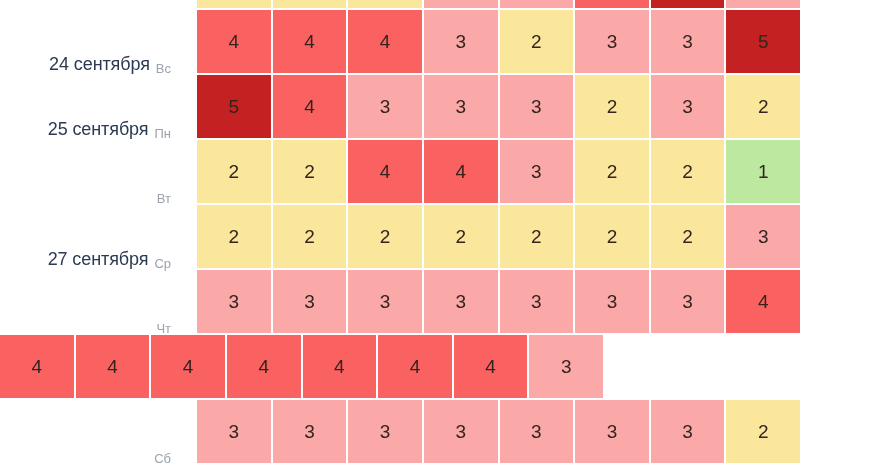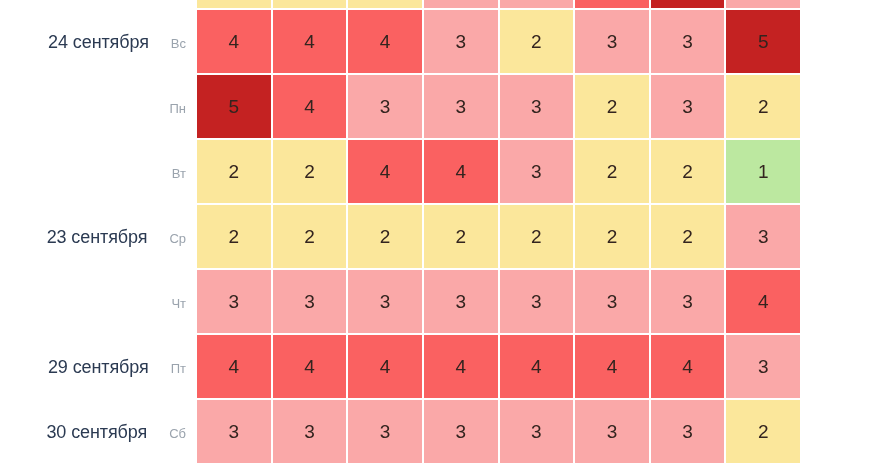--- a/index.html
+++ b/index.html
@@ -48,25 +48,25 @@
   .hm-row {
     display: flex;
     align-items: stretch;
     height: 65px;
     margin-bottom: 0px;
   }
 
   .row-label {
     width: 197px;
     box-sizing: border-box;
-    padding-right: 11px;
-    display: flex;
-    align-items: center;
+    padding-right: 26px;
+    display: flex;
+    align-items: flex-end;
     justify-content: flex-end;
-    gap: 22px;
+    gap: 6px;
     white-space: nowrap;
     background: #ffffff;
   }
 
   .label-date {
     font-size: 18px;
     color: #2b3a52;
     letter-spacing: -0.1px;
   }
 
@@ -127,20 +127,21 @@
           <div class="hm-cell" style="background: rgb(250, 97, 97); color: rgb(51, 36, 31);">4</div>
           <div class="hm-cell" style="background: rgb(250, 168, 168); color: rgb(51, 36, 31);">3</div>
           <div class="hm-cell" style="background: rgb(251, 231, 155); color: rgb(51, 36, 31);">2</div>
           <div class="hm-cell" style="background: rgb(250, 168, 168); color: rgb(51, 36, 31);">3</div>
           <div class="hm-cell" style="background: rgb(250, 168, 168); color: rgb(51, 36, 31);">3</div>
           <div class="hm-cell" style="background: rgb(196, 34, 34); color: rgb(51, 36, 31);">5</div>
         </div>
       </div>
       <div class="hm-row">
         <div class="row-label">
+          <span class="label-date">25 сентября</span>
           <span class="label-dow">Пн</span>
         </div>
         <div class="row-cells">
           <div class="hm-cell" style="background: rgb(196, 34, 34); color: rgb(51, 36, 31);">5</div>
           <div class="hm-cell" style="background: rgb(250, 97, 97); color: rgb(51, 36, 31);">4</div>
           <div class="hm-cell" style="background: rgb(250, 168, 168); color: rgb(51, 36, 31);">3</div>
           <div class="hm-cell" style="background: rgb(250, 168, 168); color: rgb(51, 36, 31);">3</div>
           <div class="hm-cell" style="background: rgb(250, 168, 168); color: rgb(51, 36, 31);">3</div>
           <div class="hm-cell" style="background: rgb(251, 231, 155); color: rgb(51, 36, 31);">2</div>
           <div class="hm-cell" style="background: rgb(250, 168, 168); color: rgb(51, 36, 31);">3</div>
@@ -157,21 +158,21 @@
           <div class="hm-cell" style="background: rgb(250, 97, 97); color: rgb(51, 36, 31);">4</div>
           <div class="hm-cell" style="background: rgb(250, 97, 97); color: rgb(51, 36, 31);">4</div>
           <div class="hm-cell" style="background: rgb(250, 168, 168); color: rgb(51, 36, 31);">3</div>
           <div class="hm-cell" style="background: rgb(251, 231, 155); color: rgb(51, 36, 31);">2</div>
           <div class="hm-cell" style="background: rgb(251, 231, 155); color: rgb(51, 36, 31);">2</div>
           <div class="hm-cell" style="background: rgb(188, 232, 160); color: rgb(51, 36, 31);">1</div>
         </div>
       </div>
       <div class="hm-row">
         <div class="row-label">
-          <span class="label-date">23 сентября</span>
+          <span class="label-date">27 сентября</span>
           <span class="label-dow">Ср</span>
         </div>
         <div class="row-cells">
           <div class="hm-cell" style="background: rgb(251, 231, 155); color: rgb(51, 36, 31);">2</div>
           <div class="hm-cell" style="background: rgb(251, 231, 155); color: rgb(51, 36, 31);">2</div>
           <div class="hm-cell" style="background: rgb(251, 231, 155); color: rgb(51, 36, 31);">2</div>
           <div class="hm-cell" style="background: rgb(251, 231, 155); color: rgb(51, 36, 31);">2</div>
           <div class="hm-cell" style="background: rgb(251, 231, 155); color: rgb(51, 36, 31);">2</div>
           <div class="hm-cell" style="background: rgb(251, 231, 155); color: rgb(51, 36, 31);">2</div>
           <div class="hm-cell" style="background: rgb(251, 231, 155); color: rgb(51, 36, 31);">2</div>
@@ -187,38 +188,33 @@
           <div class="hm-cell" style="background: rgb(250, 168, 168); color: rgb(51, 36, 31);">3</div>
           <div class="hm-cell" style="background: rgb(250, 168, 168); color: rgb(51, 36, 31);">3</div>
           <div class="hm-cell" style="background: rgb(250, 168, 168); color: rgb(51, 36, 31);">3</div>
           <div class="hm-cell" style="background: rgb(250, 168, 168); color: rgb(51, 36, 31);">3</div>
           <div class="hm-cell" style="background: rgb(250, 168, 168); color: rgb(51, 36, 31);">3</div>
           <div class="hm-cell" style="background: rgb(250, 168, 168); color: rgb(51, 36, 31);">3</div>
           <div class="hm-cell" style="background: rgb(250, 97, 97); color: rgb(51, 36, 31);">4</div>
         </div>
       </div>
       <div class="hm-row">
-        <div class="row-label">
-          <span class="label-date">29 сентября</span>
-          <span class="label-dow">Пт</span>
-        </div>
-        <div class="row-cells">
-          <div class="hm-cell" style="background: rgb(250, 97, 97); color: rgb(51, 36, 31);">4</div>
-          <div class="hm-cell" style="background: rgb(250, 97, 97); color: rgb(51, 36, 31);">4</div>
-          <div class="hm-cell" style="background: rgb(250, 97, 97); color: rgb(51, 36, 31);">4</div>
-          <div class="hm-cell" style="background: rgb(250, 97, 97); color: rgb(51, 36, 31);">4</div>
-          <div class="hm-cell" style="background: rgb(250, 97, 97); color: rgb(51, 36, 31);">4</div>
-          <div class="hm-cell" style="background: rgb(250, 97, 97); color: rgb(51, 36, 31);">4</div>
-          <div class="hm-cell" style="background: rgb(250, 97, 97); color: rgb(51, 36, 31);">4</div>
-          <div class="hm-cell" style="background: rgb(250, 168, 168); color: rgb(51, 36, 31);">3</div>
-        </div>
-      </div>
-      <div class="hm-row">
-        <div class="row-label">
-          <span class="label-date">30 сентября</span>
+        <div class="row-cells">
+          <div class="hm-cell" style="background: rgb(250, 97, 97); color: rgb(51, 36, 31);">4</div>
+          <div class="hm-cell" style="background: rgb(250, 97, 97); color: rgb(51, 36, 31);">4</div>
+          <div class="hm-cell" style="background: rgb(250, 97, 97); color: rgb(51, 36, 31);">4</div>
+          <div class="hm-cell" style="background: rgb(250, 97, 97); color: rgb(51, 36, 31);">4</div>
+          <div class="hm-cell" style="background: rgb(250, 97, 97); color: rgb(51, 36, 31);">4</div>
+          <div class="hm-cell" style="background: rgb(250, 97, 97); color: rgb(51, 36, 31);">4</div>
+          <div class="hm-cell" style="background: rgb(250, 97, 97); color: rgb(51, 36, 31);">4</div>
+          <div class="hm-cell" style="background: rgb(250, 168, 168); color: rgb(51, 36, 31);">3</div>
+        </div>
+      </div>
+      <div class="hm-row">
+        <div class="row-label">
           <span class="label-dow">Сб</span>
         </div>
         <div class="row-cells">
           <div class="hm-cell" style="background: rgb(250, 168, 168); color: rgb(51, 36, 31);">3</div>
           <div class="hm-cell" style="background: rgb(250, 168, 168); color: rgb(51, 36, 31);">3</div>
           <div class="hm-cell" style="background: rgb(250, 168, 168); color: rgb(51, 36, 31);">3</div>
           <div class="hm-cell" style="background: rgb(250, 168, 168); color: rgb(51, 36, 31);">3</div>
           <div class="hm-cell" style="background: rgb(250, 168, 168); color: rgb(51, 36, 31);">3</div>
           <div class="hm-cell" style="background: rgb(250, 168, 168); color: rgb(51, 36, 31);">3</div>
           <div class="hm-cell" style="background: rgb(250, 168, 168); color: rgb(51, 36, 31);">3</div>

